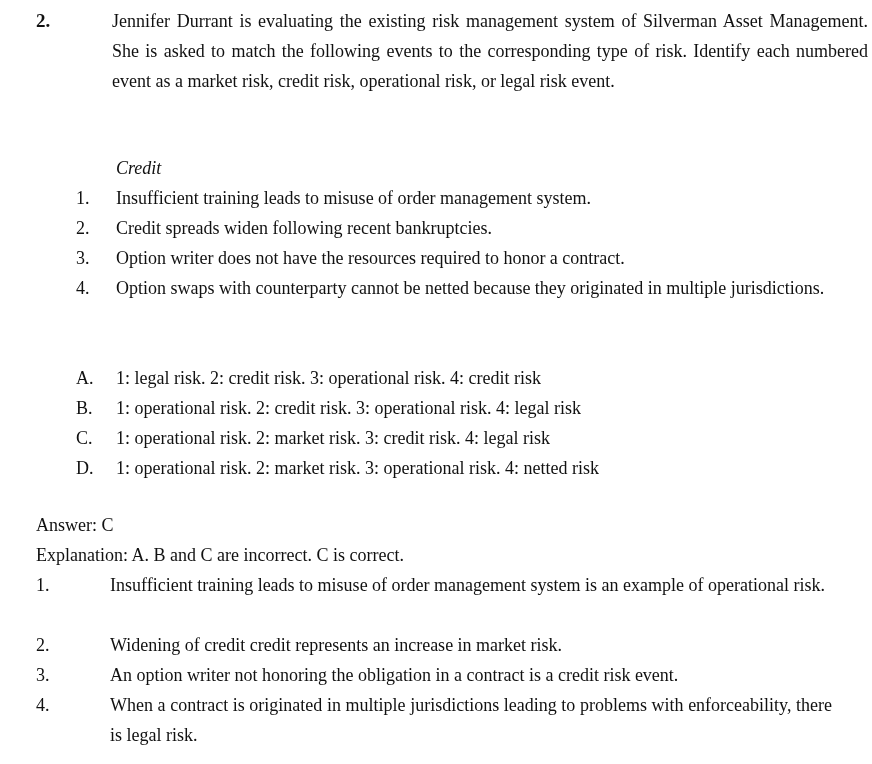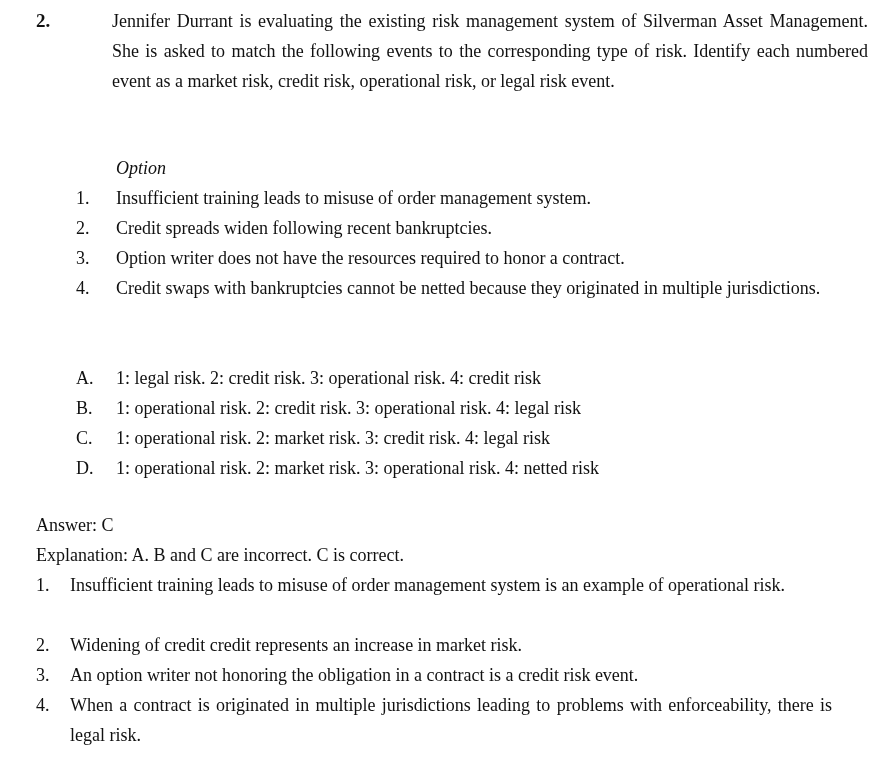--- a/index.html
+++ b/index.html
@@ -67,45 +67,45 @@
       left: 36px; top: 540px;
       line-height: 30px;
     }
     .ex-row {
       left: 36px;
       width: 796px;
       line-height: 30px;
       display: flex;
     }
     .ex-num { width: 34px; flex: 0 0 34px; }
-    .ex-text { flex: 1; text-align: justify; text-align-last: left; }
+    .ex-text { flex: 1; text-align: justify; text-align-last: left; margin-left: 40px; }
   </style>
 </head>
 <body>
 
 <div class="abs q-num">2.</div>
 <div class="abs q-text">Jennifer Durrant is evaluating the existing risk management system of Silverman Asset Management. She is asked to match the following events to the corresponding type of risk. Identify each numbered event as a market risk, credit risk, operational risk, or legal risk event.</div>
 
-<div class="abs event-head">Option</div>
+<div class="abs event-head">Credit</div>
 
 <div class="abs ev-row" style="top:183px;">
   <span class="ev-num">1.</span>
   <span class="ev-text">Insufficient training leads to misuse of order management system.</span>
 </div>
 <div class="abs ev-row" style="top:213px;">
   <span class="ev-num">2.</span>
   <span class="ev-text">Credit spreads widen following recent bankruptcies.</span>
 </div>
 <div class="abs ev-row" style="top:243px;">
   <span class="ev-num">3.</span>
   <span class="ev-text">Option writer does not have the resources required to honor a contract.</span>
 </div>
 <div class="abs ev-row" style="top:273px;">
   <span class="ev-num">4.</span>
-  <span class="ev-text">Credit swaps with bankruptcies cannot be netted because they originated in multiple jurisdictions.</span>
+  <span class="ev-text">Option swaps with counterparty cannot be netted because they originated in multiple jurisdictions.</span>
 </div>
 
 <div class="abs opt-row" style="top:363px;">
   <span class="opt-letter">A.</span>
   <span>1: legal risk. 2: credit risk. 3: operational risk. 4: credit risk</span>
 </div>
 <div class="abs opt-row" style="top:393px;">
   <span class="opt-letter">B.</span>
   <span>1: operational risk. 2: credit risk. 3: operational risk. 4: legal risk</span>
 </div>

